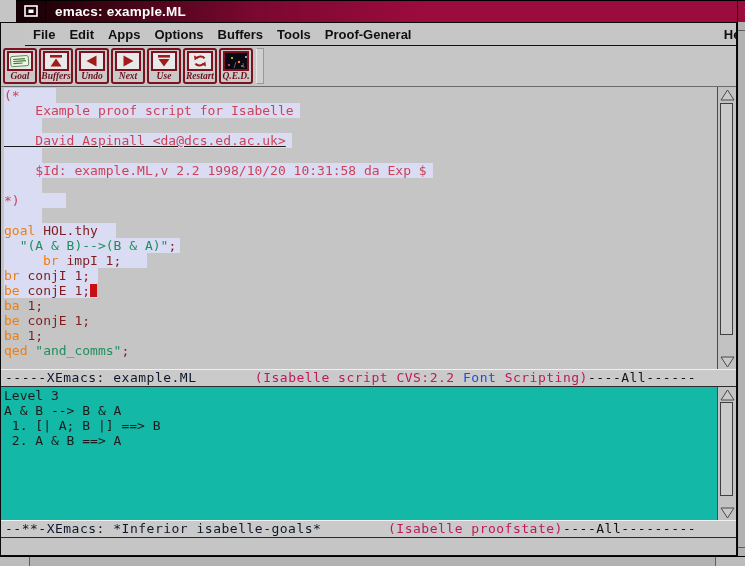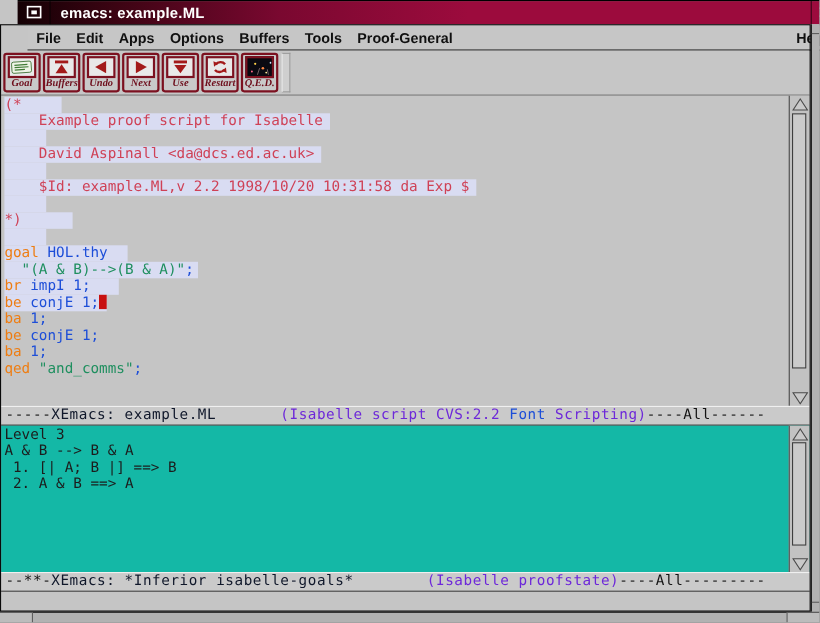--- a/index.html
+++ b/index.html
@@ -41,40 +41,40 @@
   
   .script-area{position:absolute;left:1px;top:87px;width:735px;height:282px;background:#c5c5c5;}
   .goals-area{position:absolute;left:1px;top:387px;width:735px;height:133px;background:#14b8a6;}
   .buffer-text{position:absolute;left:0;top:0;right:19px;bottom:0;overflow:hidden;
     padding:1px 0 0 3px;font-size:13px;line-height:15px;color:#1c1c1c;}
   .bline{height:15px;line-height:15px;white-space:pre;}
   .hl{background:#d9dcf2;display:inline-block;height:15px;vertical-align:top;}
   .seg-cm{color:#cf4156;}
   .seg-kw{color:#ee7d12;}
   .seg-st{color:#1f8f5f;}
-  .seg-pl{color:#1d4ed8;}
+  .seg-pl{color:#7f1d1d;}
   .cursor{display:inline-block;width:7px;height:13px;background:#c81010;vertical-align:-2px;}
   
   .scrollcol{position:absolute;right:0;top:0;bottom:0;width:19px;background:#c2c2c2;
     border-left:1px solid #4a4a4a;box-sizing:border-box;}
   .sb-arrow{position:absolute;left:1px;width:16px;height:13px;display:flex;
     align-items:center;justify-content:center;}
   .sb-arrow.up{top:1px;}
   .sb-arrow.down{bottom:1px;}
   .sb-thumb{position:absolute;left:2px;width:13px;background:#cbcbcb;
     border:1px solid #3f3f3f;box-sizing:border-box;}
   
   .modeline{position:absolute;left:1px;width:735px;height:18px;background:#cacaca;
     border-top:1px solid #f0f0f0;border-bottom:1px solid #2b2b2b;box-sizing:border-box;
     font-size:13px;line-height:15px;letter-spacing:.5px;white-space:pre;padding-left:4px;
     overflow:hidden;color:#141414;}
   .ml-script{top:369px;}
   .ml-goals{top:520px;}
   .ml-blue{color:#0f172a;}
-  .ml-red{color:#6d28d9;}
+  .ml-red{color:#be185d;}
   .ml-green{color:#1d4ed8;}
   
   .echo{position:absolute;left:1px;top:538px;width:735px;height:17px;background:#c5c5c5;}
   
   .border-bottom{position:absolute;left:0;top:556px;width:745px;height:10px;background:#b2b2b2;
     border-top:1px solid #000;box-sizing:border-box;}
   .border-bottom .corner-l{position:absolute;left:0;top:0;width:30px;height:100%;
     border-right:1px solid #5e5e5e;background:#bcbcbc;box-sizing:border-box;}
   .border-bottom .corner-r{position:absolute;right:0;top:0;width:30px;height:100%;
     border-left:1px solid #5e5e5e;background:#bcbcbc;box-sizing:border-box;}
@@ -195,29 +195,30 @@
         <div class="tblabel">Q.E.D.</div>
       </div>
       <div class="tb-slot"></div>
     </div>
 
   <div class="script-area">
     <div class="buffer-text">
         <div class="bline"><span class="hl" style="padding-right: 36px;"><span class="seg-cm">(*</span></span></div>
         <div class="bline"><span class="hl" style="padding-right: 6px;"><span class="seg-cm">    Example proof script for Isabelle</span></span></div>
         <div class="bline"><span class="hl" style="padding-right: 38px;"></span></div>
-        <div class="bline"><span class="hl" style="padding-right: 6px;"><span class="seg-cm">    David Aspinall &lt;da@dcs.ed.ac.uk&gt;</span></span></div>
+        <div class="bline"><span class="hl" style="padding-right: 6px; text-decoration: underline;"><span class="seg-cm">    David Aspinall &lt;da@dcs.ed.ac.uk&gt;</span></span></div>
         <div class="bline"><span class="hl" style="padding-right: 38px;"></span></div>
         <div class="bline"><span class="hl" style="padding-right: 6px;"><span class="seg-cm">    $Id: example.ML,v 2.2 1998/10/20 10:31:58 da Exp $</span></span></div>
         <div class="bline"><span class="hl" style="padding-right: 38px;"></span></div>
         <div class="bline"><span class="hl" style="padding-right: 46px;"><span class="seg-cm">*)</span></span></div>
         <div class="bline"><span class="hl" style="padding-right: 38px;"></span></div>
         <div class="bline"><span class="hl" style="padding-right: 18px;"><span class="seg-kw">goal</span><span class="seg-pl"> HOL.thy</span></span></div>
         <div class="bline"><span class="hl" style="padding-right: 4px;"><span class="seg-pl">  </span><span class="seg-st">"(A &amp; B)--&gt;(B &amp; A)"</span><span class="seg-pl">;</span></span></div>
-        <div class="bline"><span class="hl" style="padding-right: 26px;"><span class="seg-kw">br</span><span class="seg-pl"> impI 1;</span></span></div>
+        <div class="bline"><span class="hl" style="padding-right: 26px; padding-left: 39px;"><span class="seg-kw">br</span><span class="seg-pl"> impI 1;</span></span></div>
+        <div class="bline"><span class="hl" style="padding-right: 8px;"><span class="seg-kw">br</span><span class="seg-pl"> conjI 1;</span></span></div>
         <div class="bline"><span class="hl"><span class="seg-kw">be</span><span class="seg-pl"> conjE 1;</span><span class="cursor"></span></span></div>
         <div class="bline"><span class="seg-kw">ba</span><span class="seg-pl"> 1;</span></div>
         <div class="bline"><span class="seg-kw">be</span><span class="seg-pl"> conjE 1;</span></div>
         <div class="bline"><span class="seg-kw">ba</span><span class="seg-pl"> 1;</span></div>
         <div class="bline"><span class="seg-kw">qed</span><span class="seg-pl"> </span><span class="seg-st">"and_comms"</span><span class="seg-pl">;</span></div>
       </div>
     <div class="scrollcol">
       <div class="sb-arrow up">
         <svg width="15" height="12">
             <polygon points="7.5,1 14,11 1,11" fill="#c9c9c9" stroke="#4a4a4a" stroke-width="1"></polygon>

